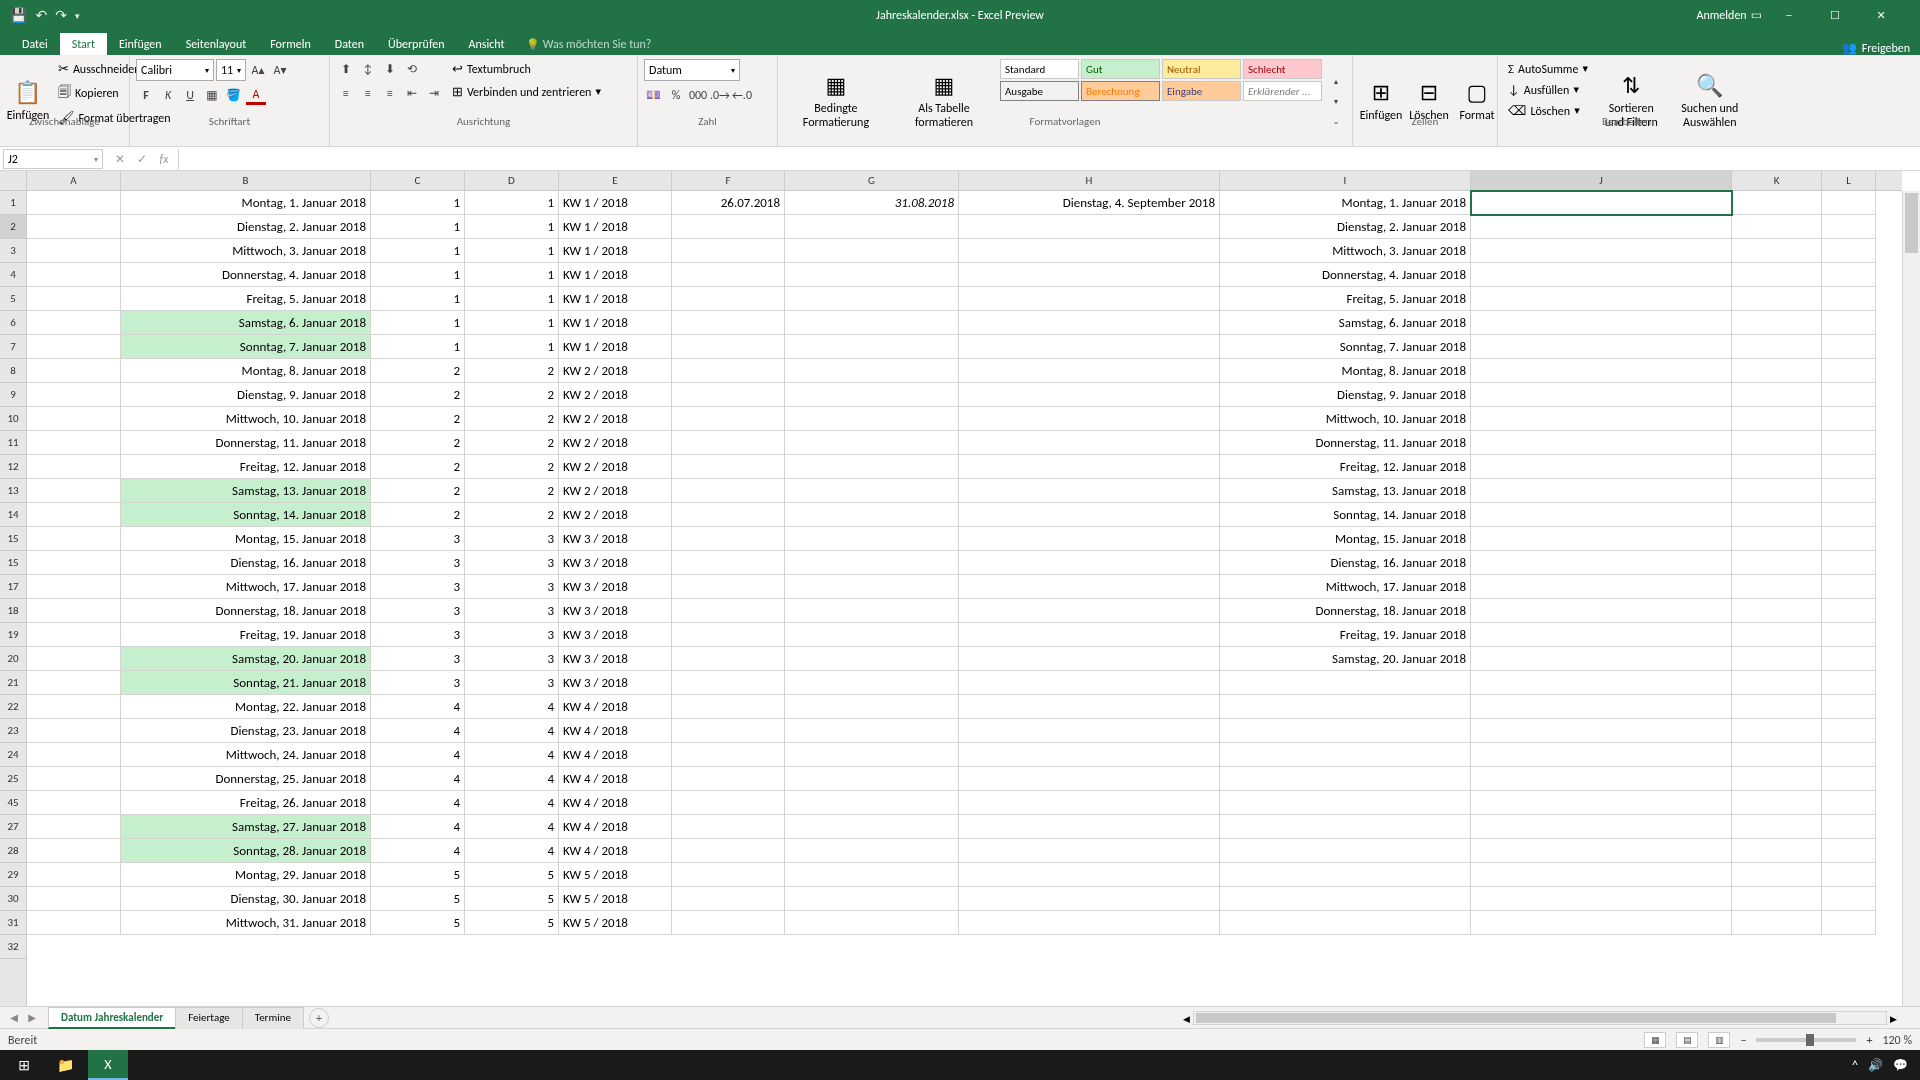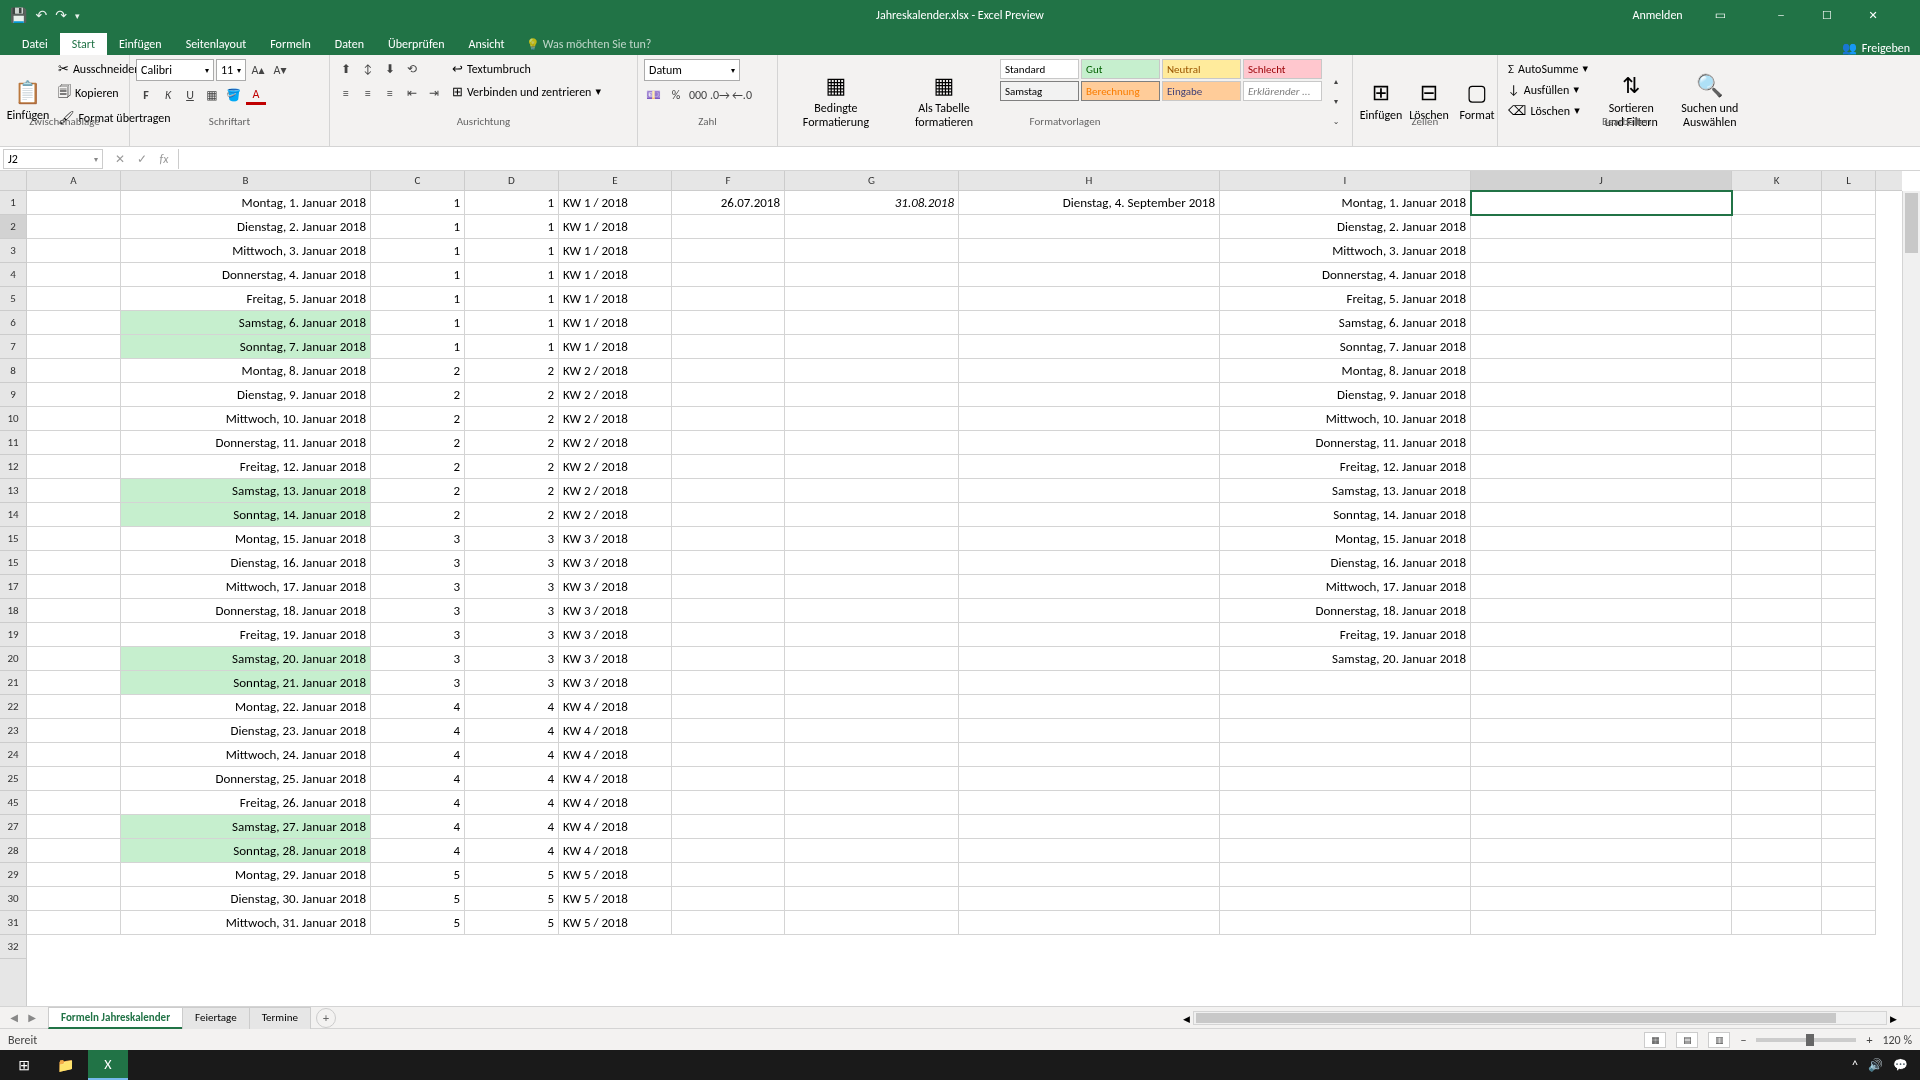--- a/index.html
+++ b/index.html
@@ -1,21 +1,21 @@
 <!DOCTYPE html>
 <html><head>
 <meta charset="utf-8">
 <style>
 *{margin:0;padding:0;box-sizing:border-box;font-family:"Segoe UI",Calibri,sans-serif;font-size:12px;user-select:none}
 body{background:#fff;overflow:hidden;width:1920px;height:1080px}
 .titlebar{height:30px;background:#217346;display:flex;align-items:center;color:#fff;position:relative}
 .titlebar .qat{display:flex;align-items:center;gap:8px;padding-left:10px}
 .titlebar .qat span{font-size:14px;opacity:.9}
 .titlebar .title{position:absolute;left:50%;transform:translateX(-50%);font-size:12px}
-.titlebar .right{margin-left:auto;display:flex;align-items:center;gap:32px;padding-right:24px}
+.titlebar .right{margin-left:auto;display:flex;align-items:center;gap:4px;padding-right:16px}
 .titlebar .winbtns{display:flex;gap:0}
 .titlebar .winbtn{width:46px;height:30px;display:flex;align-items:center;justify-content:center;font-size:11px}
 .ribbon-tabs{height:25px;background:#217346;display:flex;align-items:flex-end;padding-left:10px}
 .ribbon-tab{padding:4px 12px;color:#fff;font-size:12px;cursor:pointer}
 .ribbon-tab.active{background:#fff;color:#217346}
 .ribbon-tab.file{background:#217346;color:#fff;font-weight:normal}
 .tellme{color:rgba(255,255,255,.7);padding:4px 10px}
 .tellme::before{content:"💡 ";font-size:11px}
 .share{position:absolute;right:10px;color:#fff;display:flex;align-items:center;gap:4px}
 .ribbon{height:92px;background:#f3f2f1;border-bottom:1px solid #d4d4d4;display:flex;position:relative}
@@ -232,21 +232,21 @@
           <span>Als Tabelle formatieren</span>
         </div>
       <div class="rg-col" style="gap:2px">
         <div class="btn-row">
           <div class="style-box">Standard</div>
           <div class="style-box style-gut">Gut</div>
           <div class="style-box style-neutral">Neutral</div>
           <div class="style-box style-schlecht">Schlecht</div>
         </div>
         <div class="btn-row">
-          <div class="style-box style-ausgabe">Samstag</div>
+          <div class="style-box style-ausgabe">Ausgabe</div>
           <div class="style-box style-berechnung">Berechnung</div>
           <div class="style-box style-eingabe">Eingabe</div>
           <div class="style-box style-erklar">Erklärender ...</div>
         </div>
       </div>
       <div class="rg-col" style="justify-content:center;gap:0">
         <div class="icon-btn" style="font-size:8px">▴</div>
         <div class="icon-btn" style="font-size:8px">▾</div>
         <div class="icon-btn" style="font-size:8px">⌄</div>
       </div>
@@ -795,21 +795,21 @@
       <div class="thumb"></div>
     </div>
 </div>
 
 <div class="sheet-tabs">
   <div class="st-nav">
     <div class="st-navbtn">◀</div>
     <div class="st-navbtn">▶</div>
   </div>
   <div id="sheet-tabs-list" style="display:flex">
-      <div class="st-tab active">Formeln Jahreskalender</div>
+      <div class="st-tab active">Datum Jahreskalender</div>
       <div class="st-tab">Feiertage</div>
       <div class="st-tab">Termine</div>
     </div>
   <div class="st-add">+</div>
   <div class="hscroll-area">
     <span style="font-size:9px;padding:0 3px">◀</span>
     <div class="track">
         <div class="thumb"></div>
       </div>
     <span style="font-size:9px;padding:0 3px">▶</span>

